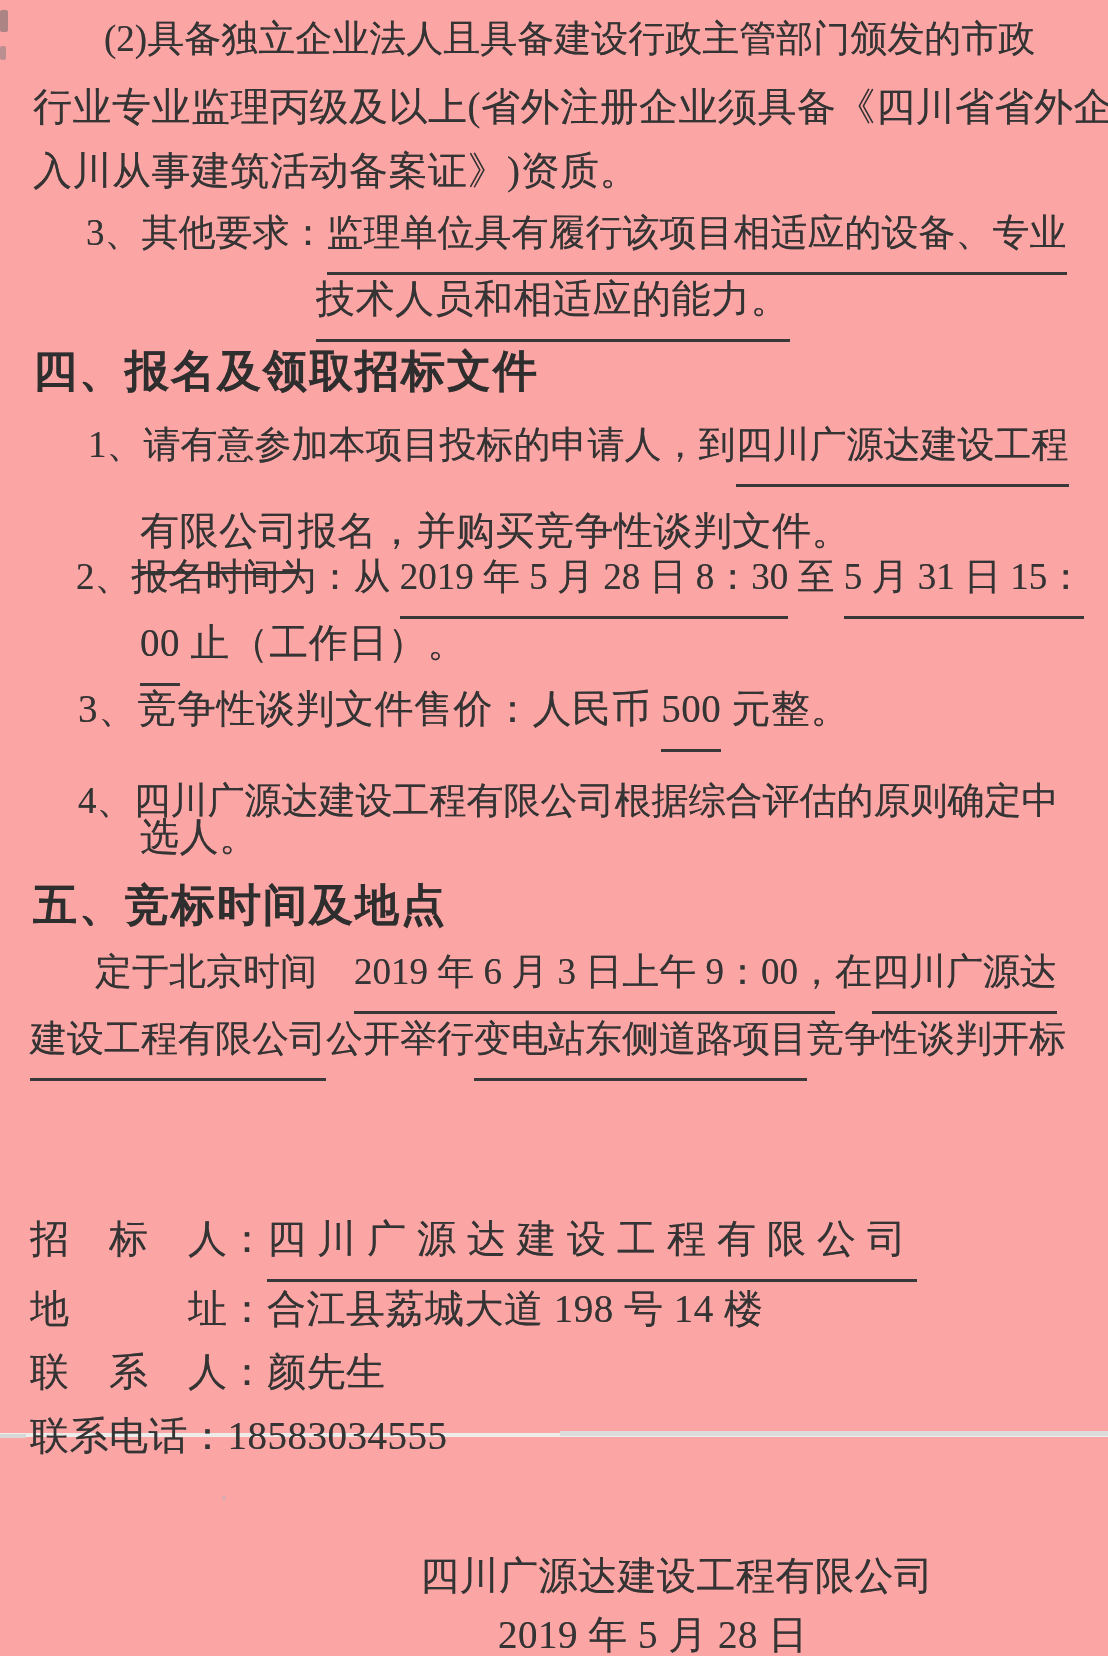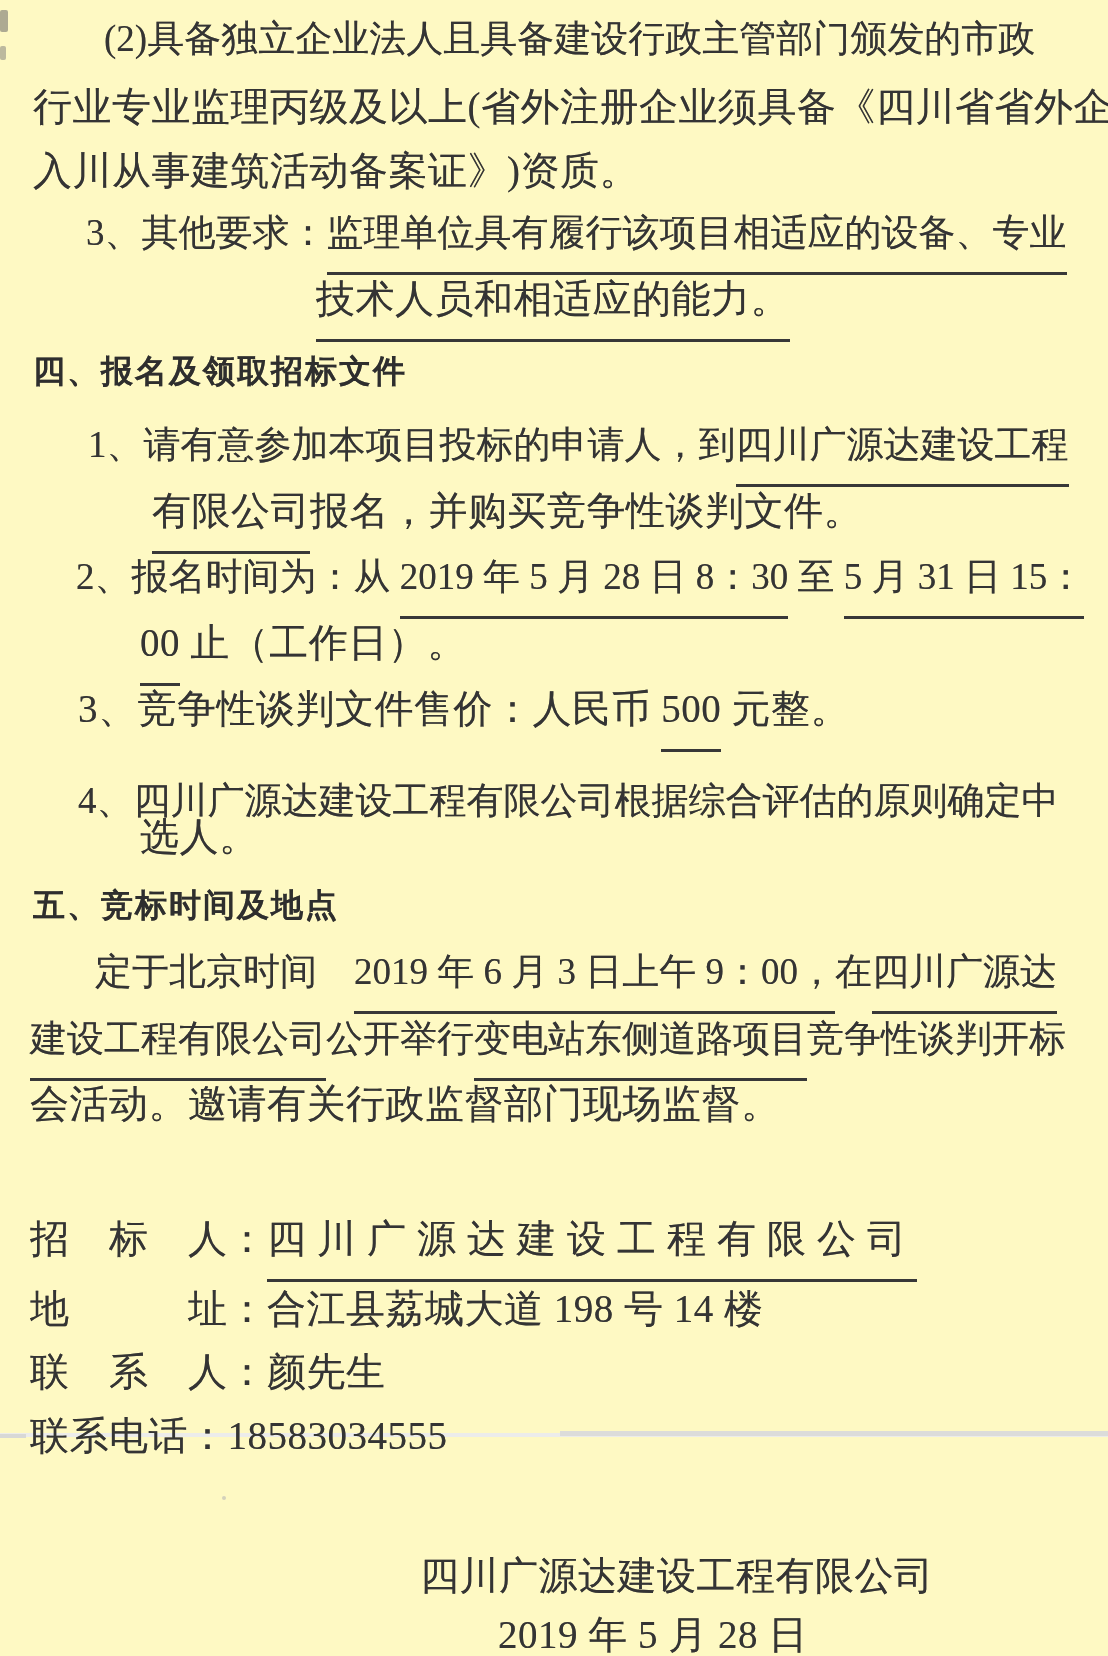--- a/index.html
+++ b/index.html
@@ -1,37 +1,37 @@
 <!DOCTYPE html>
 <html><head>
 <meta charset="utf-8">
 <style>
   html,body{margin:0;padding:0;background:#e9e9e9;}
   .page{
     position:relative;
     width:1108px;height:1656px;
     margin:0 auto;
-    background:#fef9c3;
+    background:#fca5a5;
     overflow:hidden;
     font-family:"Liberation Serif","DejaVu Serif",serif;
     color:#343434;
   }
   .line{
     position:absolute;
     font-size:39px;
     line-height:50px;
     letter-spacing:0.5px;
     white-space:nowrap;
     text-shadow:0 0 0.6px rgba(40,40,40,0.55);
   }
   .t37{font-size:37px;letter-spacing:0;}
   .h{
     font-family:"Liberation Sans","DejaVu Sans",sans-serif;
     font-weight:700;
-    font-size:32px;
+    font-size:44px;
     letter-spacing:2px;
     color:#2e2e2e;
   }
   .u{
     border-bottom:3px solid #383838;
     padding-bottom:19px;
   }
   .wide{letter-spacing:11px;}
   
   .artifact{position:absolute;pointer-events:none;}
@@ -73,21 +73,21 @@
     <span class="u">技术人员和相适应的能力。</span>
   </div>
 
   <div class="line h" style="left:33px;top:346px;">
     <span>四、报名及领取招标文件</span>
   </div>
 
   <div class="line t37" style="left:88px;top:420px;">
     <span>1、请有意参加本项目投标的申请人，到</span><span class="u">四川广源达建设工程</span>
   </div>
-  <div class="line" style="left:140px;top:486px;margin-left:12px;">
+  <div class="line" style="left:140px;top:506px;">
     <span class="u">有限公司</span><span>报名，并购买竞争性谈判文件。</span>
   </div>
 
   <div class="line t37" style="left:76px;top:552px;">
     <span>2、报名时间为：从 </span><span class="u">2019 年 5 月 28 日 8：30</span><span> 至 </span><span class="u">5 月 31 日 15：</span>
   </div>
   <div class="line" style="left:140px;top:618px;">
     <span class="u">00</span><span> 止（工作日）。</span>
   </div>
 
@@ -105,23 +105,20 @@
   <div class="line h" style="left:33px;top:880px;">
     <span>五、竞标时间及地点</span>
   </div>
 
   <div class="line t37" style="left:95px;top:947px;">
     <span>定于北京时间　</span><span class="u">2019 年 6 月 3 日上午 9：00，</span><span>在</span><span class="u">四川广源达</span>
   </div>
   <div class="line t37" style="left:30px;top:1014px;">
     <span class="u">建设工程有限公司</span><span>公开举行</span><span class="u">变电站东侧道路项目</span><span>竞争性谈判开标</span>
   </div>
-  <div class="line" style="left:30px;top:1079px;">
-    <span>会活动。邀请有关行政监督部门现场监督。</span>
-  </div>
 
   <div class="line" style="left:30px;top:1214px;">
     <span>招　标　人：</span><span class="u wide">四川广源达建设工程有限公司</span>
   </div>
   <div class="line" style="left:30px;top:1284px;">
     <span>地　　　址：合江县荔城大道 198 号 14 楼</span>
   </div>
   <div class="line" style="left:30px;top:1347px;">
     <span>联　系　人：颜先生</span>
   </div>

